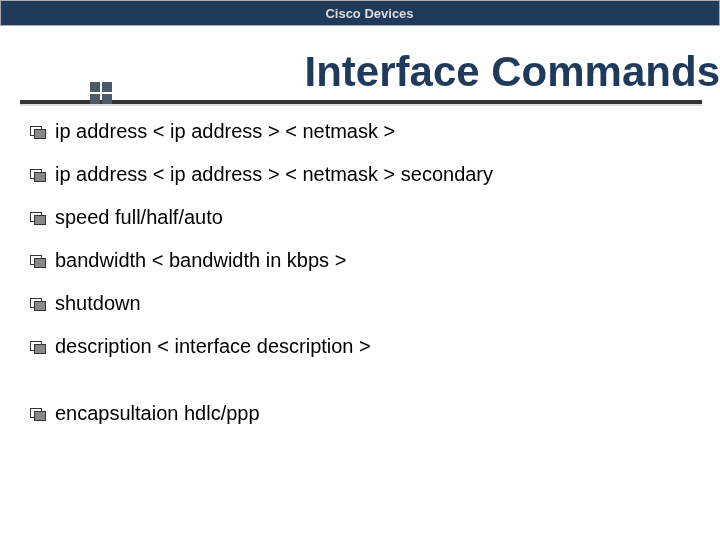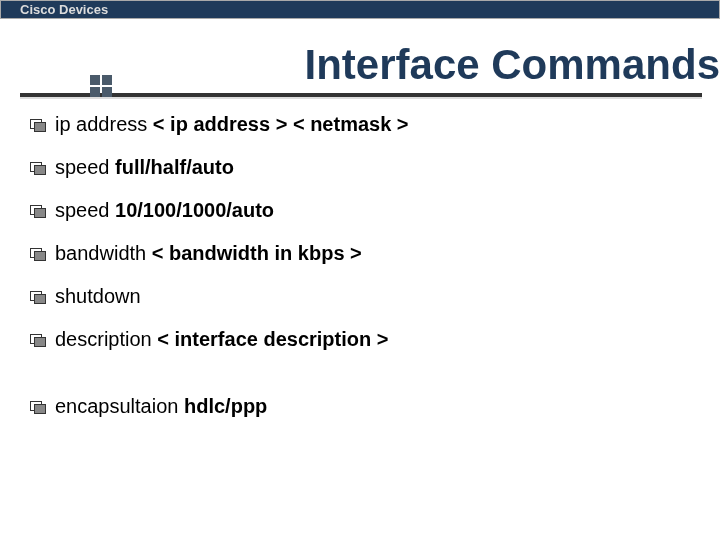--- a/index.html
+++ b/index.html
@@ -7,24 +7,25 @@
       width: 720px;
       height: 540px;
       background: #fff;
       font-family: Arial, Helvetica, sans-serif;
       overflow: hidden;
     }
     .header-bar {
       background: #1f3a5a;
       border: 1px solid #a9a9a9;
       border-top: 1px solid #a9a9a9;
-      height: 19px;
+      height: 26px;
       display: flex;
       align-items: center;
       padding-left: 19px;
+      justify-content: center;
     }
     .header-text {
       color: #dcdcdc;
       font-size: 13px;
       font-weight: bold;
     }
     .title-row {
       margin-top: 22px;
       margin-left: 110px;
       display: flex;
@@ -85,21 +86,21 @@
     }
     .bullet::after {
       content: "";
       position: absolute;
       left: 4px; top: 3px;
       width: 10px; height: 8px;
       border: 1px solid #333;
       background: #888;
     }
     .cmd { font-weight: normal; }
-    .args { font-weight: bold; }
+    .args { font-weight: normal; }
     .gap { height: 24px; }
   </style>
 </head>
 <body>
 
 <div class="header-bar">
   <span class="header-text">Cisco Devices</span>
 </div>
 
 <div class="title-row">
@@ -113,25 +114,25 @@
 </div>
 <div class="title-underline"></div>
 
 <div class="list">
   <div class="item">
     <span class="bullet"></span>
     <span><span class="cmd">ip address</span><span class="args"> &lt; ip address &gt; &lt; netmask &gt;</span></span>
   </div>
   <div class="item">
     <span class="bullet"></span>
-    <span><span class="cmd">speed</span><span class="args"> full/half/auto</span></span>
+    <span><span class="cmd">ip address</span><span class="args"> &lt; ip address &gt; &lt; netmask &gt; secondary</span></span>
   </div>
   <div class="item">
     <span class="bullet"></span>
-    <span><span class="cmd">speed</span><span class="args"> 10/100/1000/auto</span></span>
+    <span><span class="cmd">speed</span><span class="args"> full/half/auto</span></span>
   </div>
   <div class="item">
     <span class="bullet"></span>
     <span><span class="cmd">bandwidth</span><span class="args"> &lt; bandwidth in kbps &gt;</span></span>
   </div>
   <div class="item">
     <span class="bullet"></span>
     <span><span class="cmd">shutdown</span><span class="args"></span></span>
   </div>
   <div class="item">

